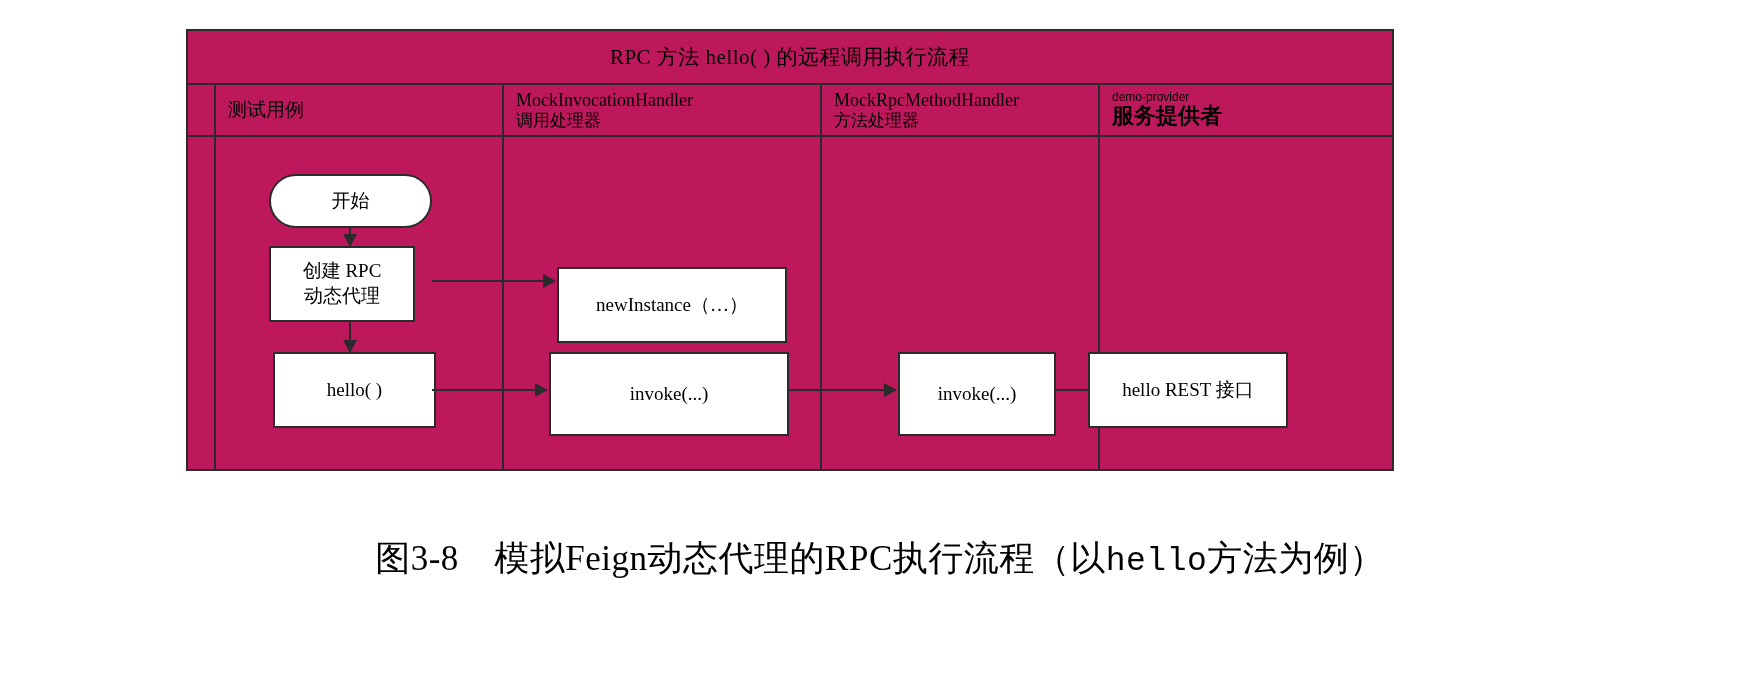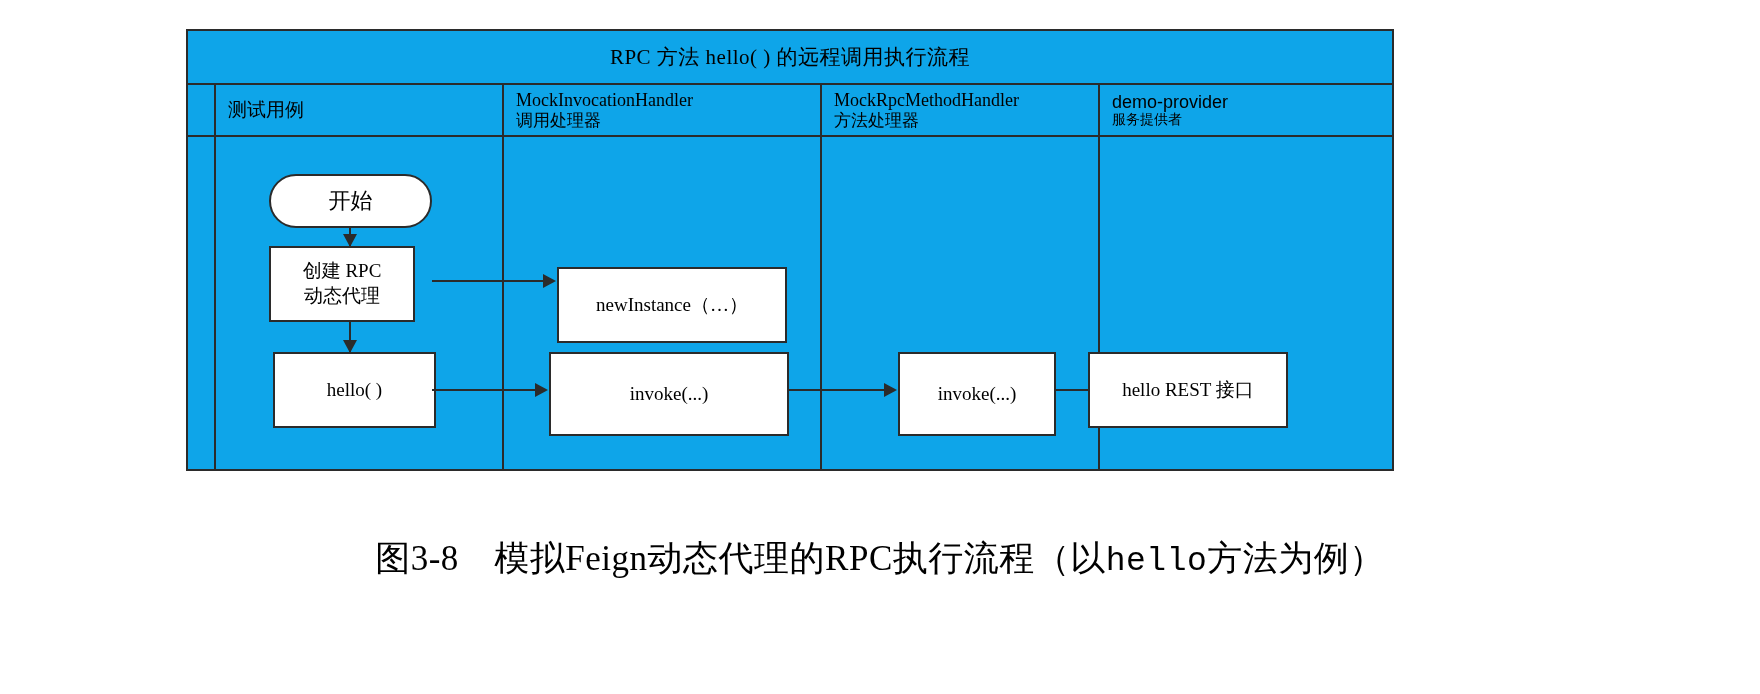--- a/index.html
+++ b/index.html
@@ -18,21 +18,21 @@
 
   
   #diagram-frame {
     position: absolute;
     left: 186px;
     top: 29px;
     width: 1208px;
     height: 442px;
     border: 2px solid #2b2b2b;
     box-sizing: border-box;
-    background: #0ea5e9;
+    background: #be185d;
   }
 
   
   #title-band {
     position: absolute;
     left: 0;
     top: 0;
     width: 100%;
     height: 54px;
     border-bottom: 2px solid #2b2b2b;
@@ -73,26 +73,26 @@
     justify-content: center;
     line-height: 1.12;
     padding: 1px 12px;
   }
   .lane-head:last-child { border-right: none; }
   .lane-head .hl1 { font-size: 18px; white-space: nowrap; }
   .lane-head .hl2 { font-size: 17px; white-space: nowrap; }
   .lane-head.single .hl1 { font-size: 19px; }
   .lane-head.provider .hl1 {
     font-family: "Liberation Sans", "DejaVu Sans", sans-serif;
-    font-size: 18px;
+    font-size: 12px;
   }
   .lane-head.provider .hl2 {
     font-family: "Liberation Sans", "DejaVu Sans", sans-serif;
-    font-size: 14px;
-    font-weight: normal;
+    font-size: 22px;
+    font-weight: bold;
   }
 
   
   .w1 { width: 288px; flex: 0 0 288px; }
   .w2 { width: 318px; flex: 0 0 318px; }
   .w3 { width: 278px; flex: 0 0 278px; }
   .w4 { width: 292px; flex: 0 0 292px; }
 
   
   #lane-body {
@@ -129,21 +129,21 @@
     display: flex;
     flex-direction: column;
     align-items: center;
     justify-content: center;
     text-align: center;
     line-height: 1.3;
     font-size: 19px;
   }
   .node.terminator {
     border-radius: 32px;
-    font-size: 22px;
+    font-size: 19px;
   }
   .node .nl { display: block; white-space: nowrap; }
 
   
   #node-start      { left: 81px;  top: 143px; width: 163px; height: 54px; }
   #node-create     { left: 81px;  top: 215px; width: 146px; height: 76px; }
   #node-hello      { left: 85px;  top: 321px; width: 163px; height: 76px; }
   #node-newinst    { left: 369px; top: 212px; width: 230px; height: 76px; margin-top: 24px; }
   #node-invoke1    { left: 361px; top: 321px; width: 240px; height: 84px; }
   #node-invoke2    { left: 710px; top: 321px; width: 158px; height: 84px; }

